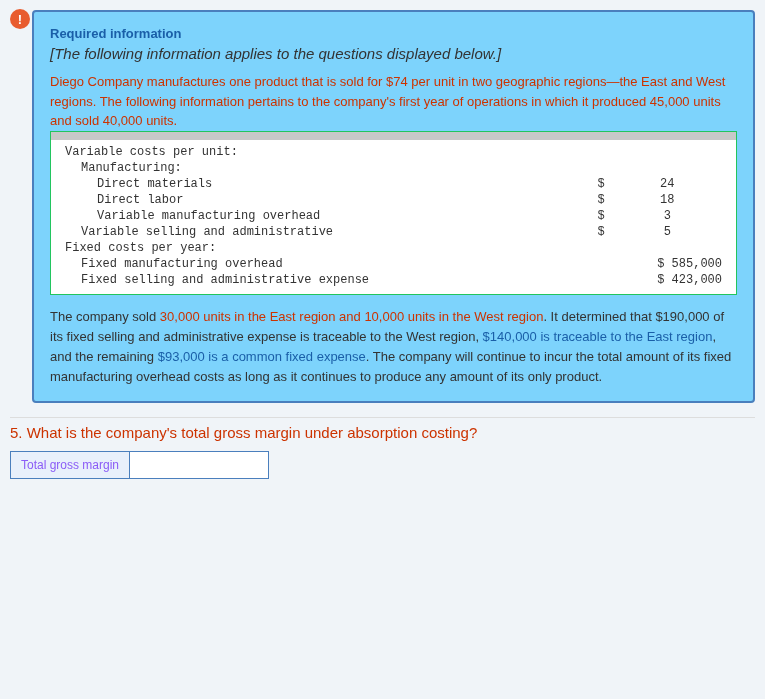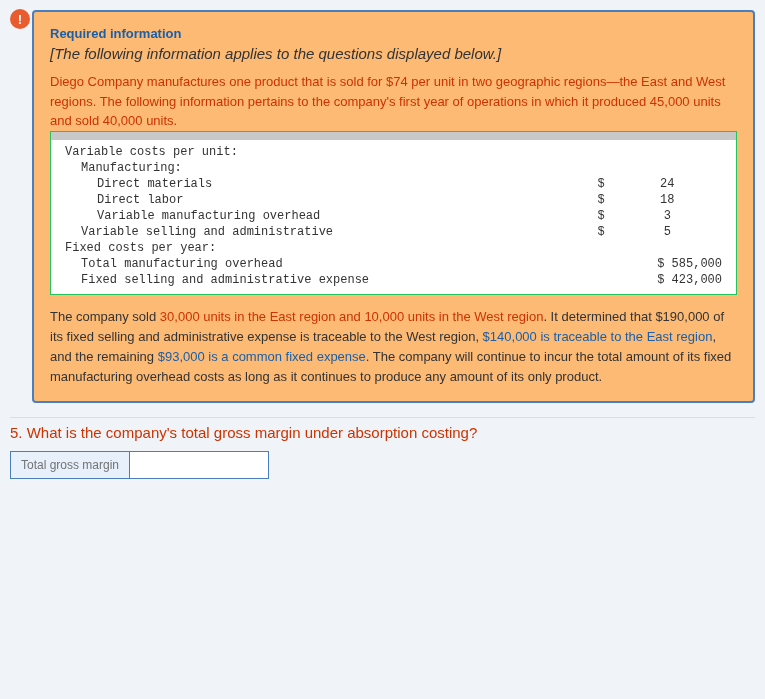--- a/index.html
+++ b/index.html
@@ -20,21 +20,21 @@
     .page-container {
       width: 765px;
       min-height: 699px;
       background: #f0f4f8;
       padding: 10px;
     }
 
     .info-box {
       border: 2px solid #4a7fbd;
       border-radius: 4px;
-      background: #fdba74;
+      background: #7dd3fc;
       padding: 14px 16px;
       position: relative;
       margin-bottom: 14px;
     }
 
     .exclamation-icon {
       position: absolute;
       top: -1px;
       left: -22px;
       width: 20px;
@@ -153,21 +153,21 @@
       gap: 0;
       margin-top: 6px;
     }
 
     .answer-label {
       background: #e8f0fb;
       border: 1px solid #4a7fbd;
       border-right: none;
       padding: 4px 10px;
       font-size: 12px;
-      color: #737373;
+      color: #8b5cf6;
       white-space: nowrap;
       height: 28px;
       display: flex;
       align-items: center;
     }
 
     .answer-input {
       border: 1px solid #4a7fbd;
       height: 28px;
       width: 140px;
@@ -224,21 +224,21 @@
                 <tr>
                   <td class="label-col indent-1">Variable selling and administrative</td>
                   <td class="dollar-col">$</td>
                   <td class="value-col">5</td>
                 </tr>
                 <tr>
                   <td class="label-col">Fixed costs per year:</td>
                   <td colspan="2"></td>
                 </tr>
                 <tr>
-                  <td class="label-col indent-1">Total manufacturing overhead</td>
+                  <td class="label-col indent-1">Fixed manufacturing overhead</td>
                   <td colspan="2" style="text-align: right;">$ 585,000</td>
                 </tr>
                 <tr>
                   <td class="label-col indent-1">Fixed selling and administrative expense</td>
                   <td colspan="2" style="text-align: right;">$ 423,000</td>
                 </tr>
               </tbody>
           </table>
         </div>
       </div>

